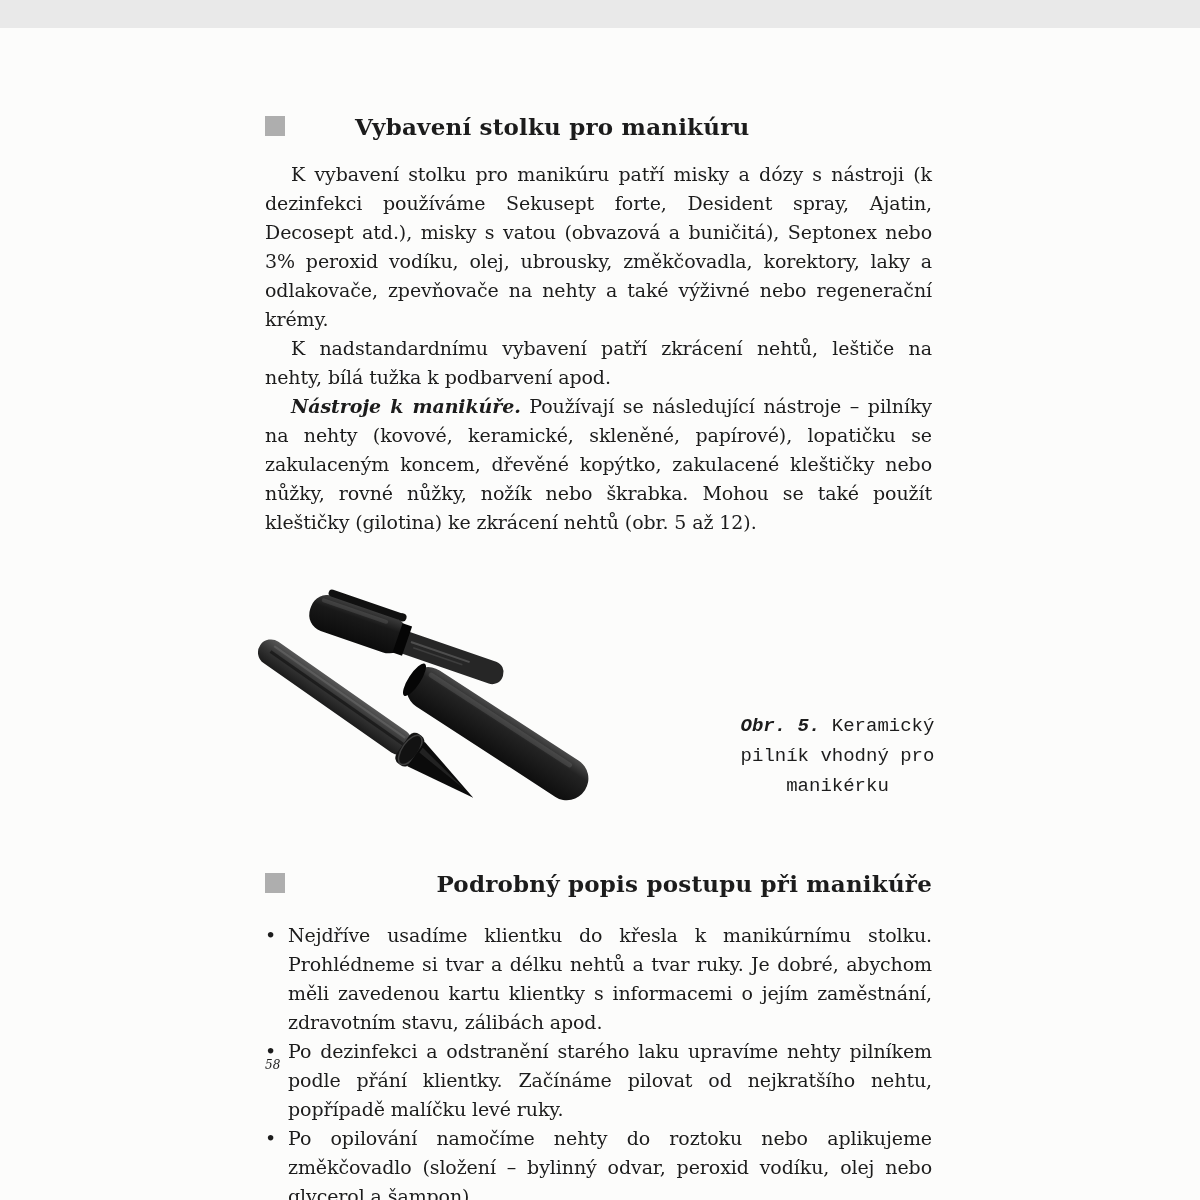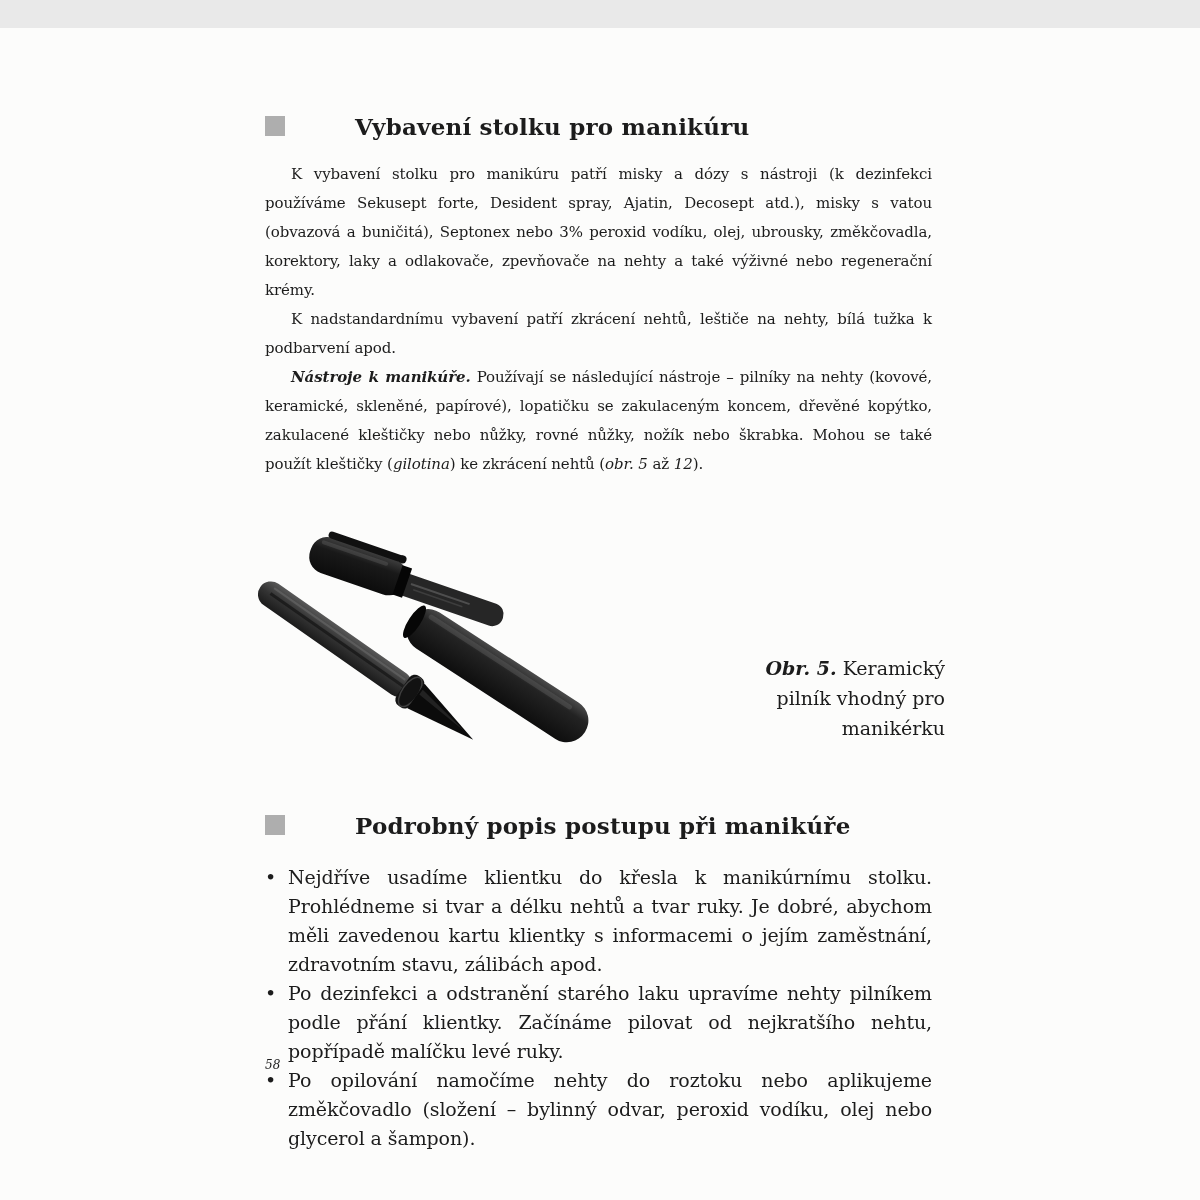--- a/index.html
+++ b/index.html
@@ -26,45 +26,46 @@
   }
   .heading-row h2{
     margin:0 0 0 70px;
     font-size:23px;
     font-weight:bold;
     letter-spacing:0.2px;
     line-height:26px;
   }
   .bodytext p{
     margin:0;
-    font-size:15px;
+    font-size:19px;
     line-height:29px;
     text-align:justify;
     text-indent:26px;
     letter-spacing:-0.1px;
   }
   .bodytext{margin-top:20px;}
   .lead-bold{font-weight:bold;font-style:italic;}
-  .it{font-style:italic;}
+  .it{}
   .figure{
     position:relative;
     height:252px;
     margin-top:22px;
   }
   .figure svg{position:absolute;left:-15px;top:0;}
   .fig-caption{
     position:absolute;
     left:465px;top:152px;
     width:215px;
     font-size:19px;
     line-height:30px;
-    text-align:right;
+    text-align:center;
+    font-family:Liberation Mono, monospace;
   }
   .cap-label{font-weight:bold;font-style:italic;}
-  .section2{margin-top:60px;}
+  .section2{margin-top:60px;justify-content:space-between;}
   .bullet-list{
     margin-top:24px;
   }
   .bullet-item{
     position:relative;
     padding-left:23px;
     font-size:19px;
     line-height:29px;
     text-align:justify;
     letter-spacing:-0.1px;

